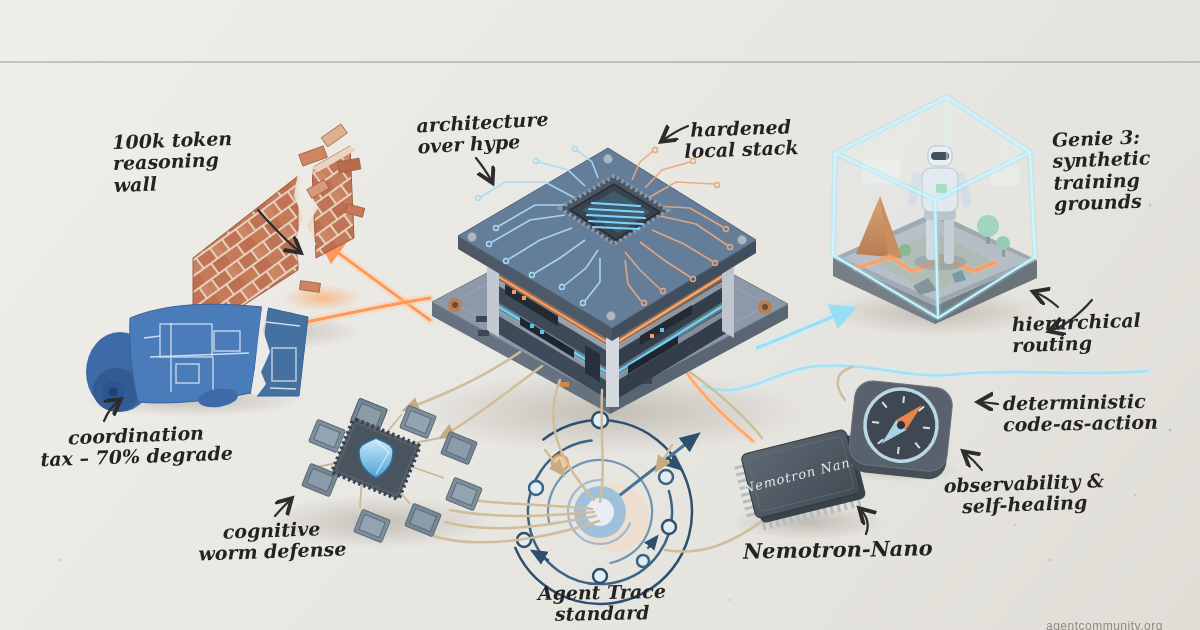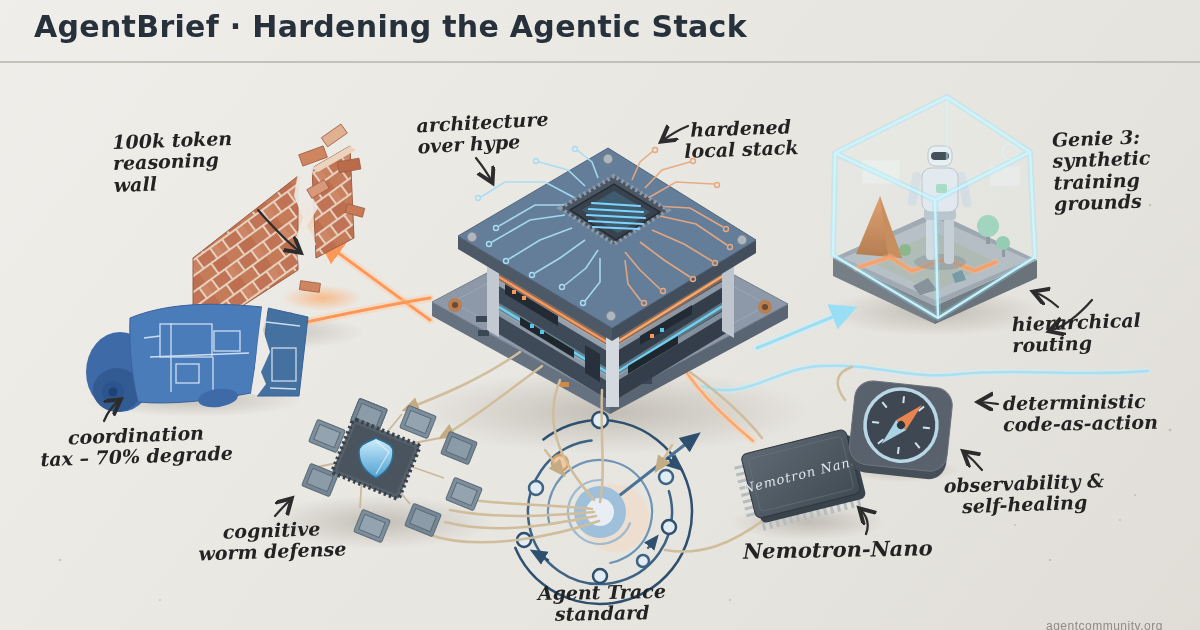--- a/index.html
+++ b/index.html
@@ -484,21 +484,20 @@
     <path d="M1058,307 C1049,299 1042,295 1034,292" marker-end="url(#mh)"></path>
     <path d="M104,421 C108,411 113,405 120,400" marker-end="url(#mh)"></path>
     <path d="M275,516 C281,509 286,504 291,499" marker-end="url(#mh)"></path>
     <path d="M866,534 C870,524 867,516 860,509" marker-end="url(#mh)"></path>
     <path d="M998,404 C991,403 985,402 979,402" marker-end="url(#mh)"></path>
     <path d="M982,470 C976,463 970,457 964,452" marker-end="url(#mh)"></path>
   </g>
 </svg>
 
 <div class="header">
-  <div class="title">AgentBrief · Hardening the Agentic Stack</div>
   <div class="rule"></div>
 </div>
 
 <div class="hand" style="left:113px;top:130px;transform:rotate(-2deg)">100k token
 reasoning
 wall</div>
 <div class="hand" style="left:417px;top:112px;transform:rotate(-3deg)">architecture
 over hype</div>
 <div class="hand c" style="left:684px;top:118px;transform:rotate(-2deg)">hardened
 local stack</div>

